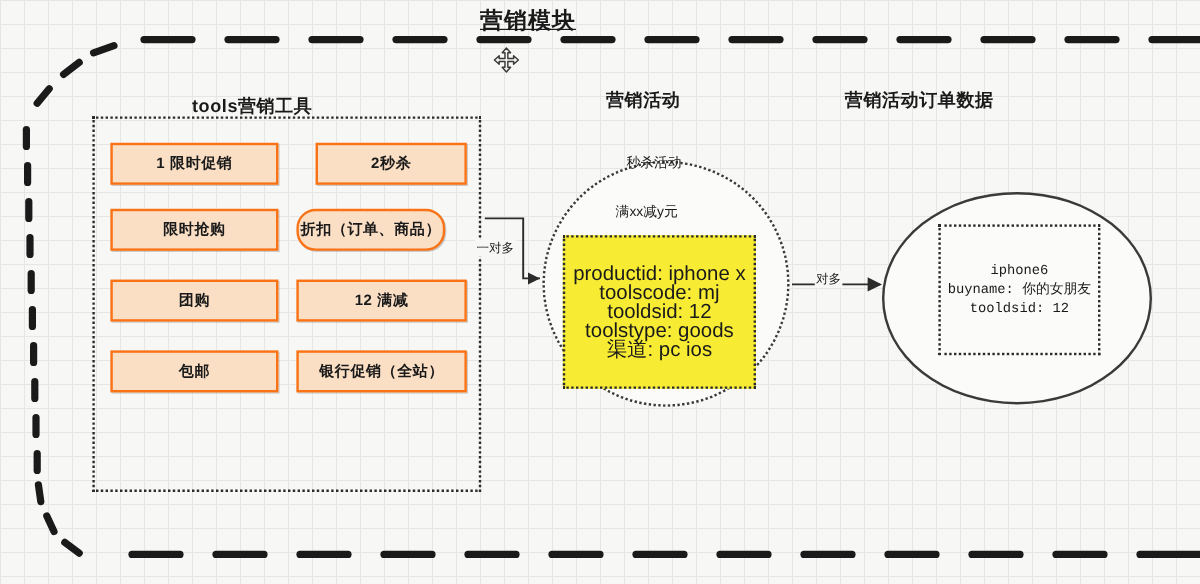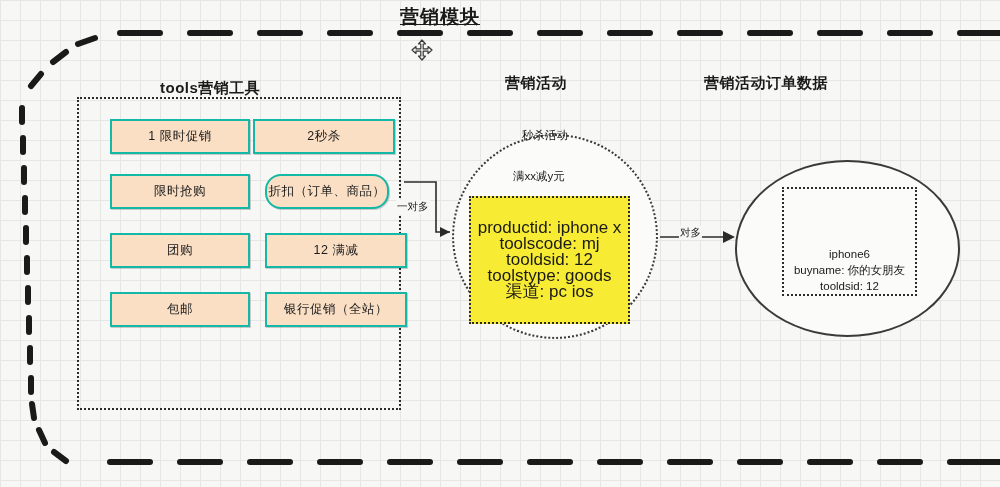--- a/index.html
+++ b/index.html
@@ -19,45 +19,44 @@
   .lbl{position:absolute;color:#1a1a1a;white-space:nowrap;}
   .title-main{font-size:19px;font-weight:bold;letter-spacing:1px;text-decoration:underline;}
   .sec-head{font-size:15px;font-weight:bold;letter-spacing:.5px;}
   .tools-head{font-size:15px;font-weight:bold;letter-spacing:.5px;}
 
   .tools-container{
     position:absolute;left:77px;top:97px;width:324px;height:313px;
     border:2px dotted #2b2b2b;background:transparent;box-sizing:border-box;
   }
   .tool-box{
-    position:absolute;background:#fadfc5;border:2px solid #14b8a6;
+    position:absolute;background:#fadfc5;border:2px solid #f97316;
     box-sizing:border-box;display:flex;align-items:center;justify-content:center;
-    font-size:12.5px;font-weight:normal;color:#1a1a1a;letter-spacing:.5px;
+    font-size:12.5px;font-weight:bold;color:#1a1a1a;letter-spacing:.5px;
     box-shadow:1px 1px 0 rgba(0,0,0,.18);
-    margin-left:18px;
   }
 
   .ellipse-dotted{
     position:absolute;left:452px;top:134px;width:206px;height:205px;
     border:2px dotted #3a3a3a;border-radius:50%;background:#fbfbf9;box-sizing:border-box;
   }
   .ellipse-solid{
     position:absolute;left:735px;top:160px;width:225px;height:177px;
     border:2px solid #3a3a3a;border-radius:50%;background:#fbfbf9;box-sizing:border-box;
   }
   .yellow-box{
     position:absolute;left:469px;top:196px;width:161px;height:128px;
     background:#f7ec33;border:2px dotted #2b2b2b;box-sizing:border-box;
     display:flex;align-items:center;justify-content:center;
   }
   .yellow-box .txt{font-size:17px;line-height:16px;color:#1a1a1a;text-align:center;}
   .order-box{
     position:absolute;left:782px;top:187px;width:135px;height:109px;
     border:2px dotted #2b2b2b;box-sizing:border-box;
-    display:flex;align-items:flex-end;justify-content:center;background:transparent;
+    display:flex;align-items:center;justify-content:center;background:transparent;font-family:Liberation Mono, monospace;
   }
   .order-box .txt{font-size:11.5px;line-height:16px;color:#1a1a1a;text-align:center;}
 
   .rel-lbl{position:absolute;font-size:10.5px;color:#1a1a1a;background:#f7f7f5;padding:0 1px;}
   .ov-lbl{position:absolute;font-size:11.5px;color:#1a1a1a;white-space:nowrap;}
   .move-cursor{position:absolute;left:411px;top:39px;width:22px;height:22px;}
 </style>
 </head>
 <body>
 
@@ -124,21 +123,21 @@
     <path d="M11 1 L14.5 5 L12.2 5 L12.2 9.8 L17 9.8 L17 7.5 L21 11 L17 14.5 L17 12.2 L12.2 12.2 L12.2 17 L14.5 17 L11 21 L7.5 17 L9.8 17 L9.8 12.2 L5 12.2 L5 14.5 L1 11 L5 7.5 L5 9.8 L9.8 9.8 L9.8 5 L7.5 5 Z" fill="#f2f2f0" stroke="#3a3a3a" stroke-width="1.2" stroke-linejoin="round"></path>
   </svg>
 
   <div class="lbl title-main" style="left:400px;top:4px;">营销模块</div>
   <div class="lbl tools-head" style="left:160px;top:79px;">tools营销工具</div>
   <div class="lbl sec-head" style="left:505px;top:74px;">营销活动</div>
   <div class="lbl sec-head" style="left:704px;top:74px;font-family:Liberation Mono, monospace;">营销活动订单数据</div>
 
   <div class="tools-container">
     <div class="tool-box" style="left:13px;top:20px;width:140px;height:35px;">1 限时促销</div>
-    <div class="tool-box" style="left:156px;top:20px;width:142px;height:35px;">2秒杀</div>
+    <div class="tool-box" style="left:184px;top:20px;width:126px;height:35px;">2秒杀</div>
     <div class="tool-box" style="left:13px;top:75px;width:140px;height:35px;">限时抢购</div>
     <div class="tool-box" style="left:168px;top:75px;width:124px;height:35px;border-radius:16px;">折扣（订单、商品）</div>
     <div class="tool-box" style="left:13px;top:134px;width:140px;height:35px;">团购</div>
     <div class="tool-box" style="left:168px;top:134px;width:142px;height:35px;">12 满减</div>
     <div class="tool-box" style="left:168px;top:193px;width:142px;height:35px;">银行促销（全站）</div>
     <div class="tool-box" style="left:13px;top:193px;width:140px;height:35px;">包邮</div>
   </div>
 
   <div class="rel-lbl" style="left:396px;top:200px;">一对多</div>
   <div class="rel-lbl" style="left:679px;top:226px;">对多</div>

